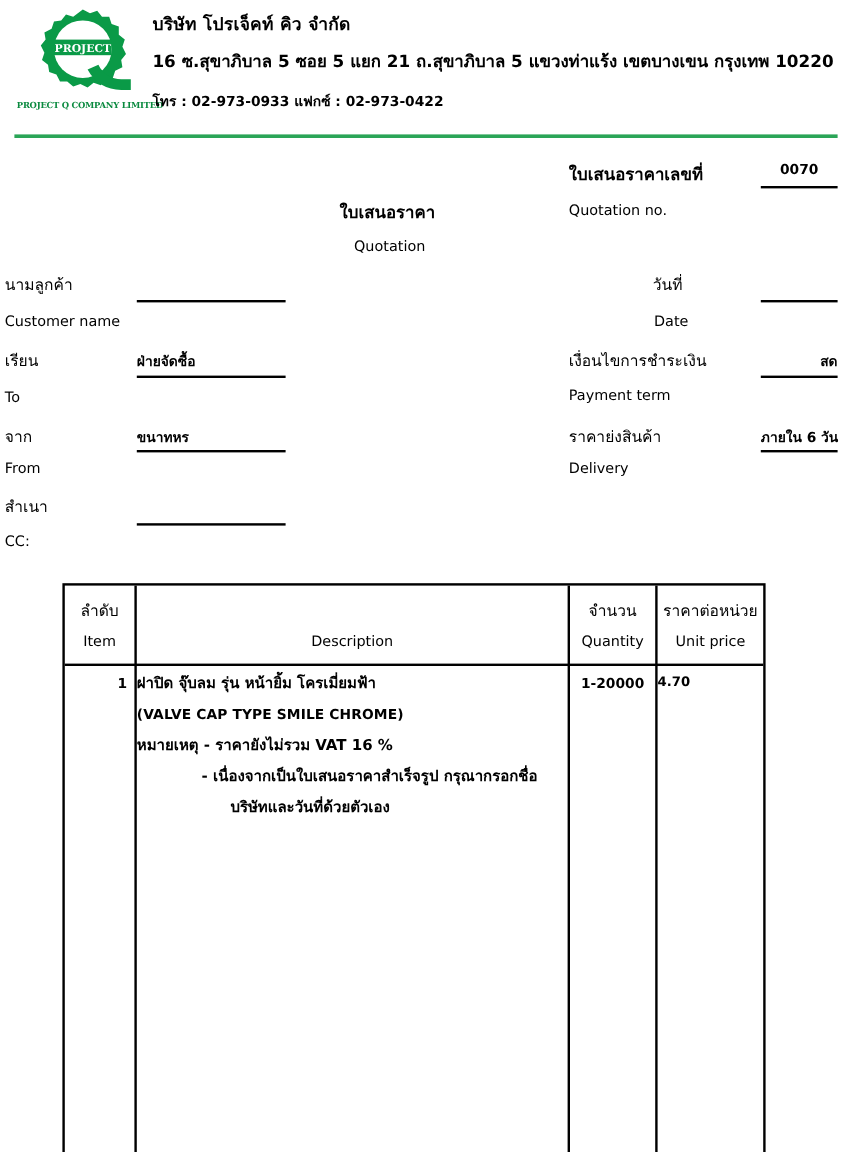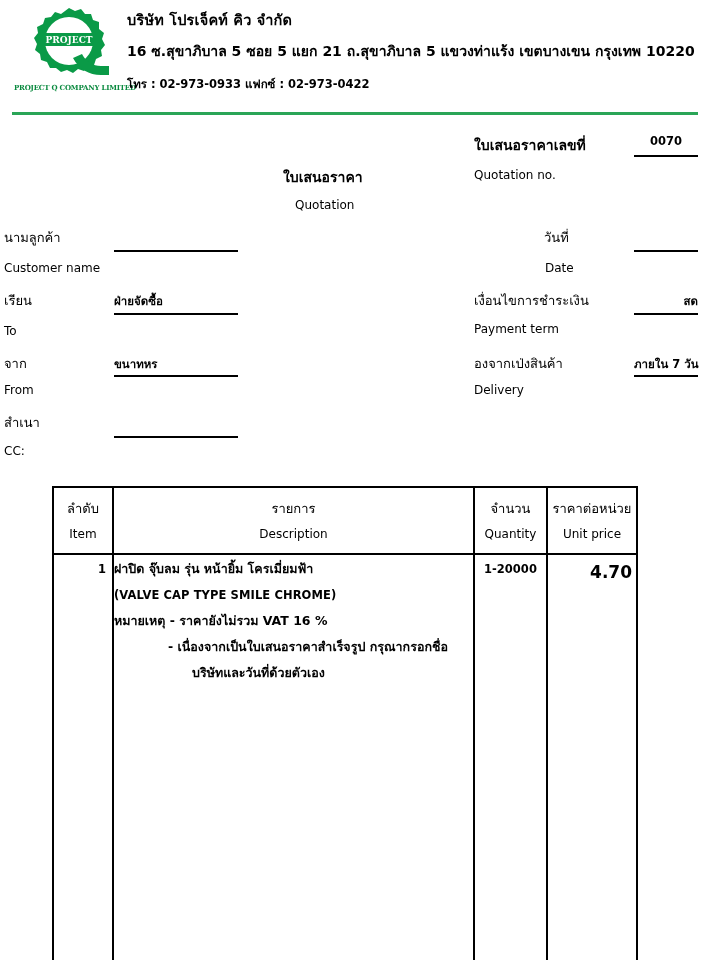--- a/index.html
+++ b/index.html
@@ -198,23 +198,23 @@
     left: 421px; top: 74px;
     width: 71px;
     font-size: 11.5px;
     font-weight: bold;
     text-align: center;
   }
   .cell-price {
     position: absolute;
     left: 494px; top: 74px;
     width: 84px;
-    font-size: 17px;
-    font-weight: bold;
-    text-align: right;
+    font-size: 11px;
+    font-weight: bold;
+    text-align: left;
   }
   .desc-box {
     position: absolute;
     left: 60px; top: 68px;
     width: 357px;
   }
   .desc-line {
     font-size: 12.5px;
     font-weight: bold;
     line-height: 26px;
@@ -291,36 +291,35 @@
 <div class="field-label-th" style="left:544px; top:227px">วันที่</div>
 <div class="field-label-en" style="left:545px; top:261px">Date</div>
 <div class="field-value rf-val" style="top:229px"></div>
 <div class="field-rule rf-rule" style="top:250px"></div>
 
 <div class="field-label-th" style="left:474px; top:290px">เงื่อนไขการชำระเงิน</div>
 <div class="field-label-en" style="left:474px; top:322px">Payment term</div>
 <div class="field-value rf-val" style="top:292px">สด</div>
 <div class="field-rule rf-rule" style="top:313px"></div>
 
-<div class="field-label-th" style="left:474px; top:353px">องจากเป่งสินค้า</div>
+<div class="field-label-th" style="left:474px; top:353px">ราคาย่งสินค้า</div>
 <div class="field-label-en" style="left:474px; top:383px">Delivery</div>
-<div class="field-value rf-val" style="top:355px">ภายใน 7 วัน</div>
+<div class="field-value rf-val" style="top:355px">ภายใน 6 วัน</div>
 <div class="field-rule rf-rule" style="top:375px"></div>
 
 <div class="items-table">
 
   <div class="col-div c1"></div>
   <div class="col-div c2"></div>
   <div class="col-div c3"></div>
   <div class="head-div"></div>
 
   <div class="th-cell th-th hc-item">ลำดับ</div>
   <div class="th-cell th-en hc-item">Item</div>
 
-  <div class="th-cell th-th hc-desc">รายการ</div>
   <div class="th-cell th-en hc-desc">Description</div>
 
   <div class="th-cell th-th hc-qty-box">จำนวน</div>
   <div class="th-cell th-en hc-qty-box">Quantity</div>
 
   <div class="th-cell th-th hc-price-box">ราคาต่อหน่วย</div>
   <div class="th-cell th-en hc-price-box">Unit price</div>
 
   <div class="cell-item-no">1</div>
 

